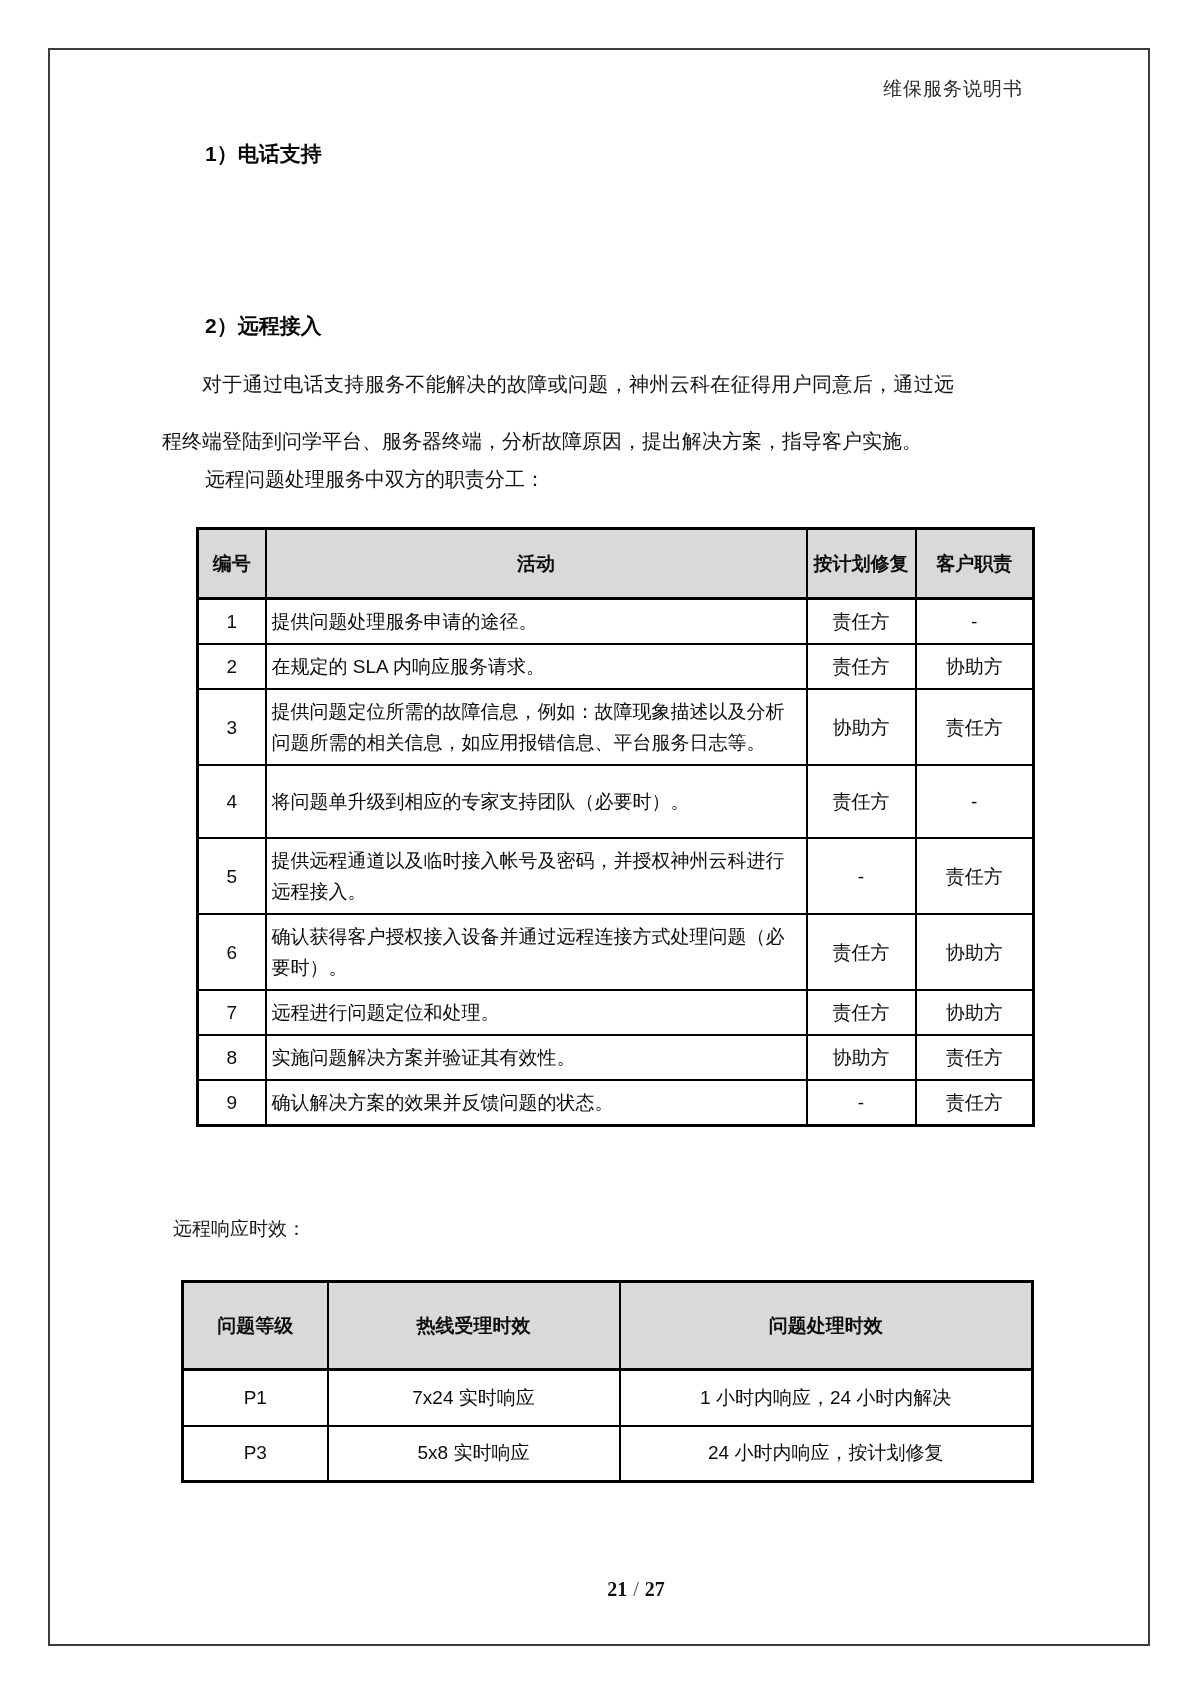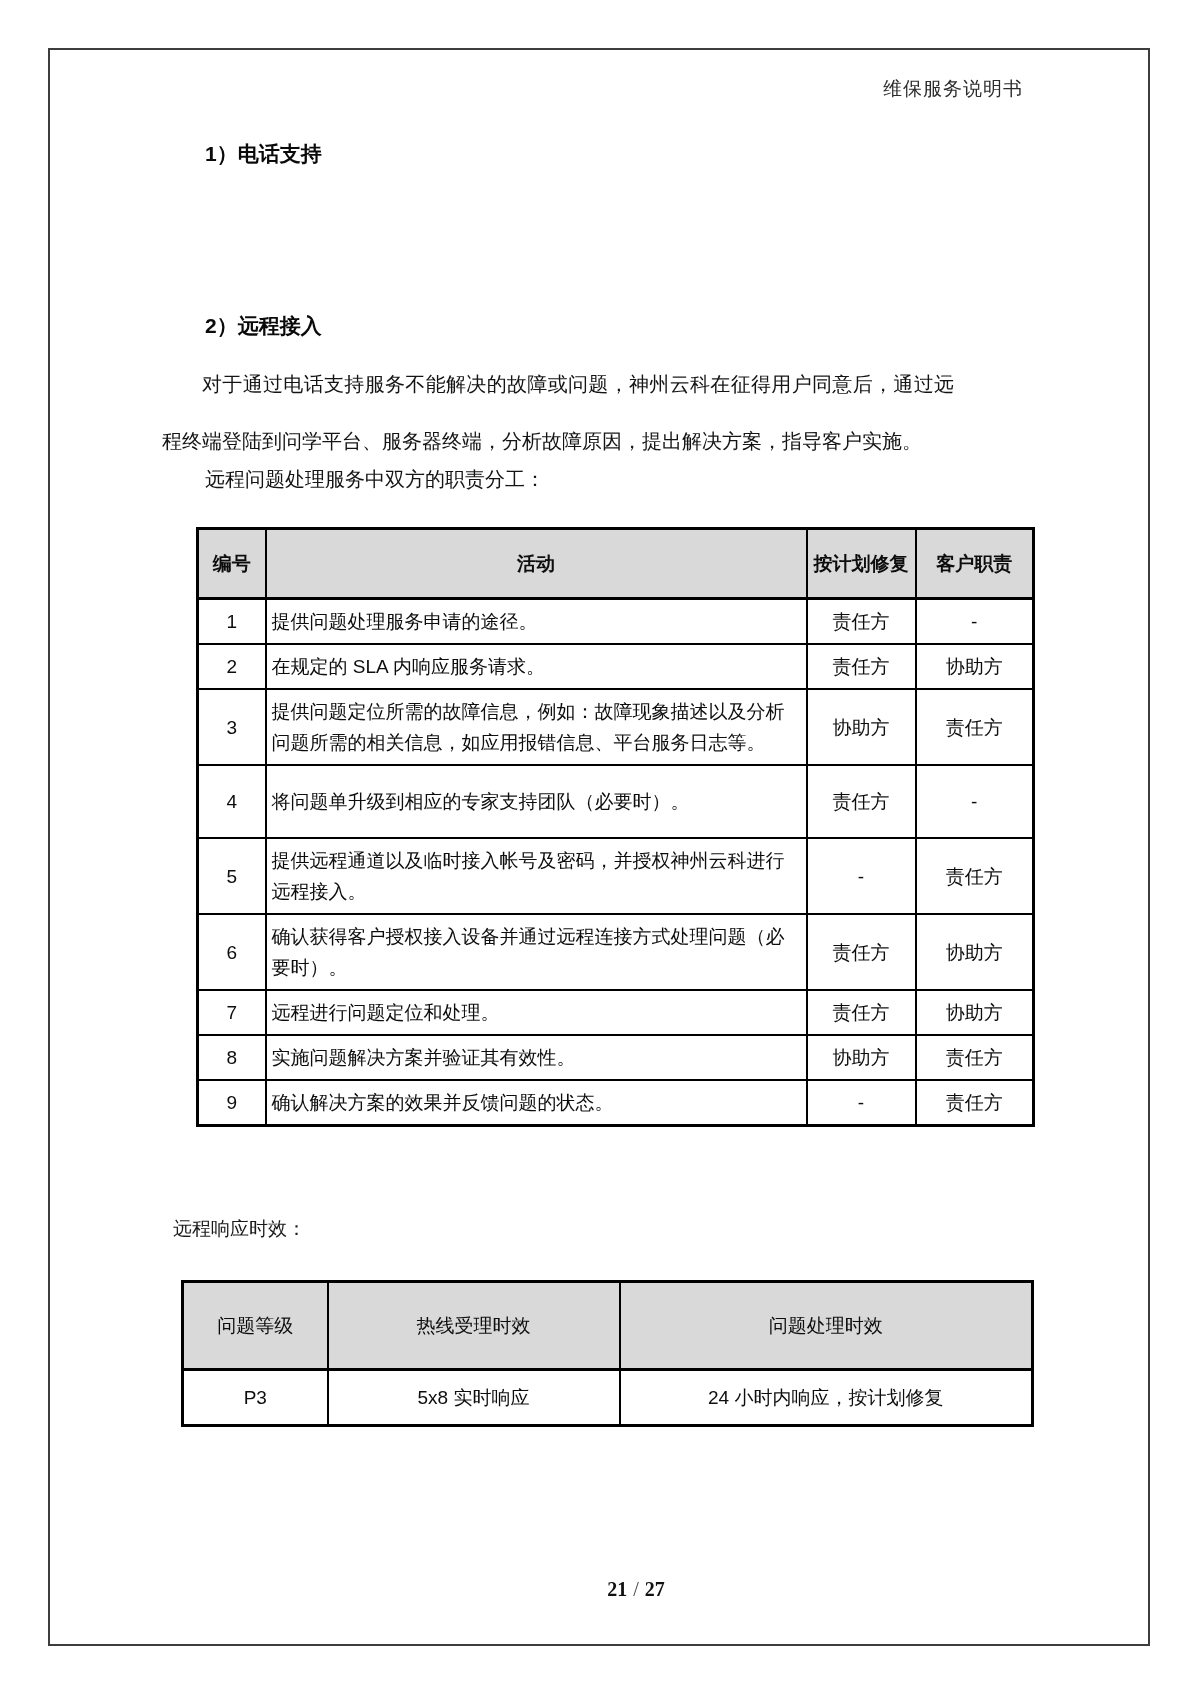--- a/index.html
+++ b/index.html
@@ -72,21 +72,21 @@
     font-size:19px;
   }
   .t2 th,.t2 td{
     border:2px solid #000000;
     box-sizing:border-box;
     vertical-align:middle;
     text-align:center;
     color:#0d0d0d;
   }
   .t2 thead th{
-    background:#d9d9d9;font-weight:400;height:88px;
+    background:#d9d9d9;font-weight:700;height:88px;
     border-bottom:3px solid #000000;
   }
   .t2 tbody td{height:56px;line-height:30px;padding:4px 8px;}
   .footer-page{
     position:absolute;left:0;top:1578px;width:1200px;
     text-align:center;
     font-family:"Liberation Serif","DejaVu Serif",serif;
     font-size:20px;color:#111111;margin-left:36px;
   }
   .footer-page .num{font-weight:700;}
@@ -190,20 +190,25 @@
     </colgroup>
     <thead>
       <tr>
         <th>问题等级</th>
         <th>热线受理时效</th>
         <th>问题处理时效</th>
       </tr>
     </thead>
     <tbody>
       <tr>
+        <td>P1</td>
+        <td>7x24 实时响应</td>
+        <td>1 小时内响应，24 小时内解决</td>
+      </tr>
+      <tr>
         <td>P3</td>
         <td>5x8 实时响应</td>
         <td>24 小时内响应，按计划修复</td>
       </tr>
     </tbody>
   </table>
 
   <div class="footer-page">
     <span class="num">21</span><span class="sep">/</span><span class="num">27</span>
   </div>

